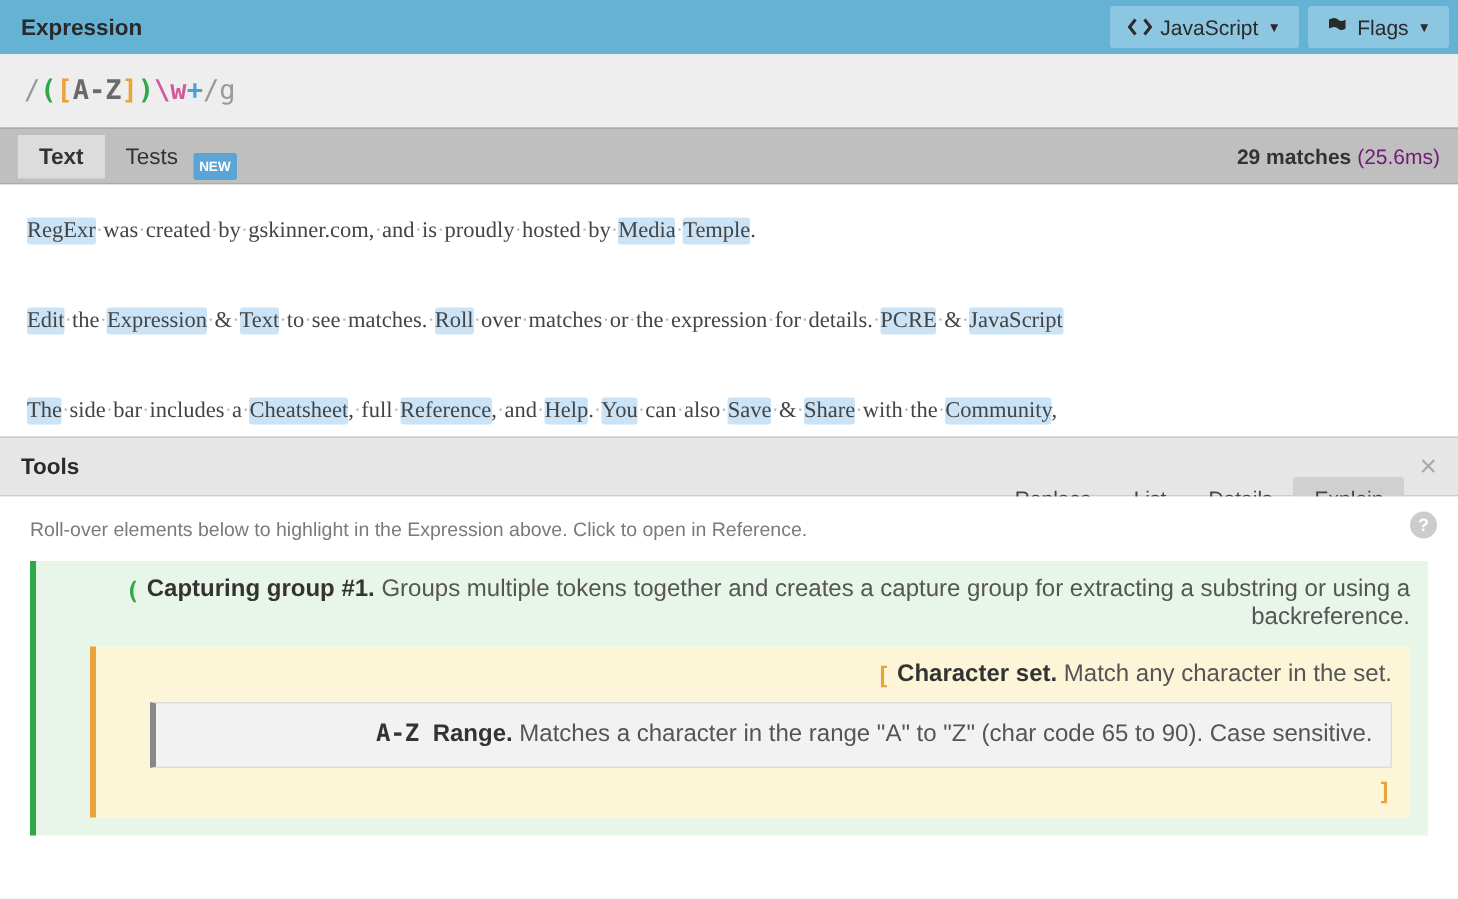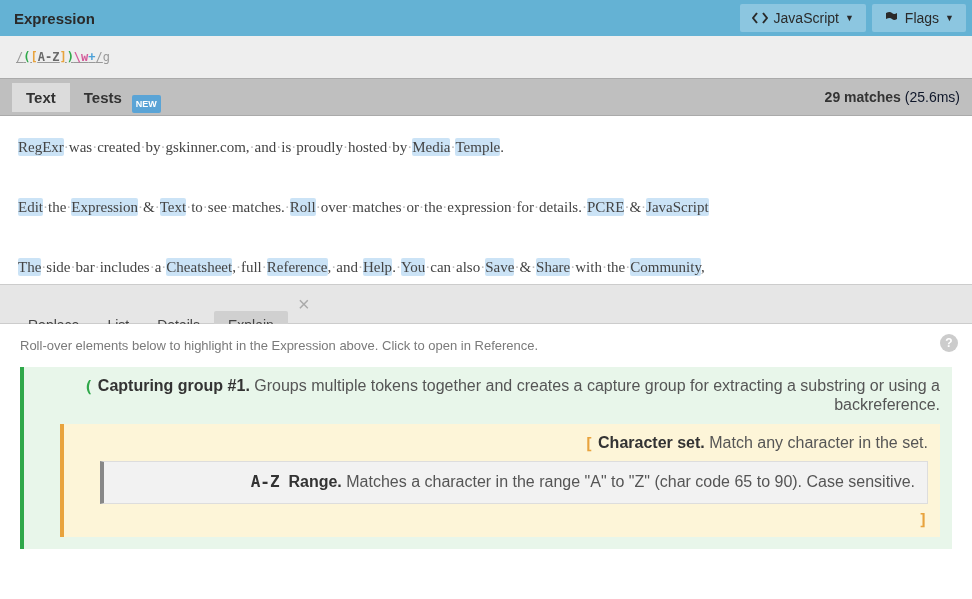--- a/index.html
+++ b/index.html
@@ -1,32 +1,32 @@
 <!DOCTYPE html>
 <html><head>
 <meta charset="utf-8">
 <style>
 * { box-sizing: border-box; margin: 0; padding: 0; }
 body { font-family: -apple-system, BlinkMacSystemFont, "Segoe UI", Arial, sans-serif; font-size: 14px; background: #f5f5f5; width: 972px; height: 599px; overflow: hidden; display: flex; flex-direction: column; }
 .header-bar { background: #64b2d4; display: flex; align-items: center; padding: 0 6px 0 14px; height: 36px; }
 .header-title { font-weight: bold; color: #2a2a2a; flex: 1; font-size: 15px; }
 .header-btn { background: #8cc6e0; color: #2a2a2a; border: none; padding: 6px 12px; margin-left: 6px; font-size: 14px; cursor: pointer; display: flex; align-items: center; gap: 6px; border-radius: 2px; }
 .header-btn .tri { font-size: 9px; }
-.expr-row { background: #eee; padding: 14px 16px; font-family: "Consolas","Menlo",monospace; font-size: 12px; color: #999; text-decoration: underline; }
+.expr-row { background: #eee; padding: 14px 16px; font-family: "Consolas","Menlo",monospace; font-size: 18px; color: #999; }
 .expr-row .paren { color: #2fa84a; font-weight: bold; }
 .expr-row .bracket { color: #e8a33d; font-weight: bold; }
 .expr-row .range { color: #6a6a6a; font-weight: bold; }
 .expr-row .esc { color: #d45b9a; font-weight: bold; }
 .expr-row .plus { color: #4aa0d8; font-weight: bold; }
 .tabs-bar { background: #bfbfbf; display: flex; align-items: center; padding: 0 12px; height: 38px; border-top: 1px solid #aaa; border-bottom: 1px solid #aaa; }
-.tab { padding: 6px 14px; font-size: 15px; color: #333; cursor: pointer; font-weight: 700; }
+.tab { padding: 6px 14px; font-size: 15px; color: #333; cursor: pointer; font-weight: 400; }
 .tab.active { background: #dcdcdc; font-weight: bold; }
 .badge-new { background: #5aa4d6; color: #fff; font-size: 9px; font-weight: bold; padding: 4px 4px; border-radius: 2px; margin-left: -4px; vertical-align: super; margin-top: 14px; }
 .match-info { margin-left: auto; color: #333; font-size: 14px; font-weight: bold; }
-.match-info .time { color: #0f172a; font-weight: normal; }
+.match-info .time { color: #701a75; font-weight: normal; }
 .text-area { background: #fff; padding: 16px 18px; font-family: Liberation Serif, serif; font-size: 15px; line-height: 2.0; color: #444; height: 168px; overflow: hidden; }
 .text-area .w { white-space: nowrap; }
 .hl { background: #cbe3f6; border-radius: 2px; padding: 1px 0; }
 .dot { color: #bbb; }
 .tools-bar { background: #e6e6e6; display: flex; align-items: center; padding: 0 10px 0 14px; height: 40px; border-top: 1px solid #ccc; border-bottom: 1px solid #ccc; }
 .tools-title { font-weight: bold; font-size: 15px; color: #2a2a2a; flex: 1; }
 .tool-tab { padding: 6px 14px; color: #444; cursor: pointer; font-size: 14px; border-radius: 2px; margin-top: 41px; }
 .tool-tab.active { background: #d0d0d0; text-decoration: underline; }
 .close-x { color: #aaa; font-size: 20px; padding: 0 4px 0 10px; cursor: pointer; }
 .explain-area { background: #fff; padding: 14px 20px 0 20px; position: relative; flex: 1; }
@@ -74,20 +74,21 @@
   <div class="tab"><span>Tests</span></div>
   <span class="badge-new">NEW</span>
   <div class="match-info">
     <span>29 matches</span> <span class="time">(25.6ms)</span>
   </div>
 </div>
 
 <div class="text-area" id="textArea"><span class="w"><span class="hl">RegExr</span></span><span class="dot">·</span><span class="w">was</span><span class="dot">·</span><span class="w">created</span><span class="dot">·</span><span class="w">by</span><span class="dot">·</span><span class="w">gskinner.com,</span><span class="dot">·</span><span class="w">and</span><span class="dot">·</span><span class="w">is</span><span class="dot">·</span><span class="w">proudly</span><span class="dot">·</span><span class="w">hosted</span><span class="dot">·</span><span class="w">by</span><span class="dot">·</span><span class="w"><span class="hl">Media</span></span><span class="dot">·</span><span class="w"><span class="hl">Temple</span>.</span><br><br><span class="w"><span class="hl">Edit</span></span><span class="dot">·</span><span class="w">the</span><span class="dot">·</span><span class="w"><span class="hl">Expression</span></span><span class="dot">·</span><span class="w">&amp;</span><span class="dot">·</span><span class="w"><span class="hl">Text</span></span><span class="dot">·</span><span class="w">to</span><span class="dot">·</span><span class="w">see</span><span class="dot">·</span><span class="w">matches.</span><span class="dot">·</span><span class="w"><span class="hl">Roll</span></span><span class="dot">·</span><span class="w">over</span><span class="dot">·</span><span class="w">matches</span><span class="dot">·</span><span class="w">or</span><span class="dot">·</span><span class="w">the</span><span class="dot">·</span><span class="w">expression</span><span class="dot">·</span><span class="w">for</span><span class="dot">·</span><span class="w">details.</span><span class="dot">·</span><span class="w"><span class="hl">PCRE</span></span><span class="dot">·</span><span class="w">&amp;</span><span class="dot">·</span><span class="w"><span class="hl">JavaScript</span></span><br><br><span class="w"><span class="hl">The</span></span><span class="dot">·</span><span class="w">side</span><span class="dot">·</span><span class="w">bar</span><span class="dot">·</span><span class="w">includes</span><span class="dot">·</span><span class="w">a</span><span class="dot">·</span><span class="w"><span class="hl">Cheatsheet</span>,</span><span class="dot">·</span><span class="w">full</span><span class="dot">·</span><span class="w"><span class="hl">Reference</span>,</span><span class="dot">·</span><span class="w">and</span><span class="dot">·</span><span class="w"><span class="hl">Help</span>.</span><span class="dot">·</span><span class="w"><span class="hl">You</span></span><span class="dot">·</span><span class="w">can</span><span class="dot">·</span><span class="w">also</span><span class="dot">·</span><span class="w"><span class="hl">Save</span></span><span class="dot">·</span><span class="w">&amp;</span><span class="dot">·</span><span class="w"><span class="hl">Share</span></span><span class="dot">·</span><span class="w">with</span><span class="dot">·</span><span class="w">the</span><span class="dot">·</span><span class="w"><span class="hl">Community</span>,</span><br><br></div>
 
 <div class="tools-bar">
+  <div class="tools-title">Tools</div>
   <div id="toolTabs" style="display: flex;">
       <div class="tool-tab">Replace</div>
       <div class="tool-tab">List</div>
       <div class="tool-tab">Details</div>
       <div class="tool-tab active">Explain</div>
     </div>
   <div class="close-x">×</div>
 </div>
 
 <div class="explain-area">

